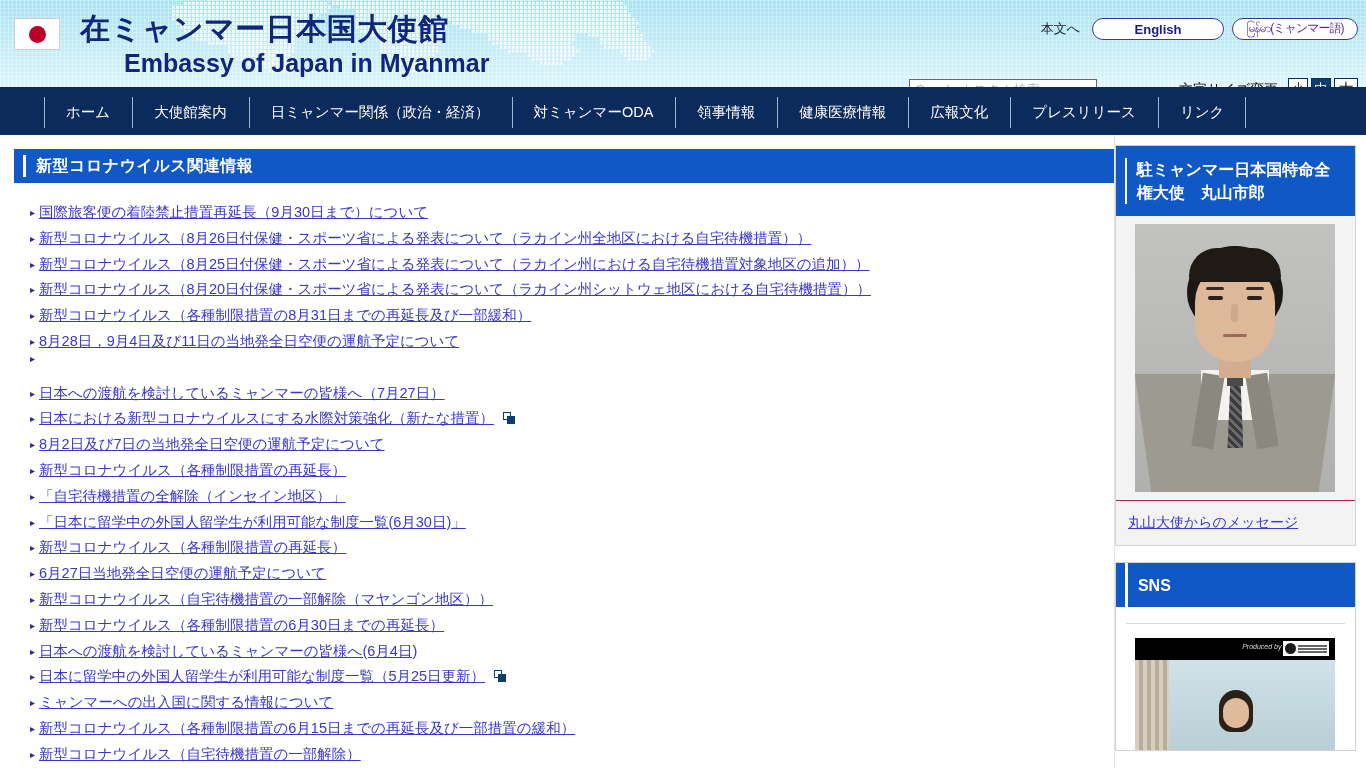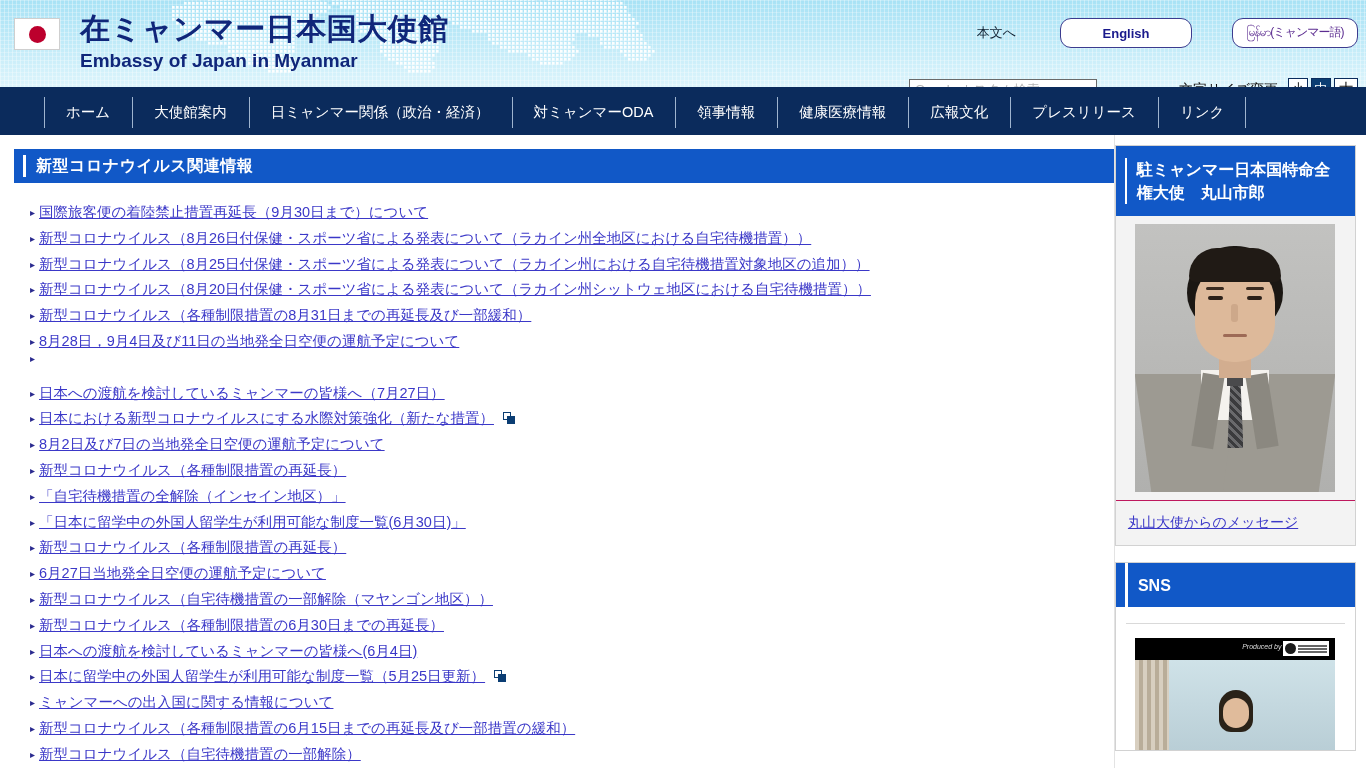--- a/index.html
+++ b/index.html
@@ -61,54 +61,54 @@
   }
   .brand-text { margin-left: 20px; line-height: 1; }
   .brand-jp {
     font-size: 30px;
     font-weight: bold;
     color: #10267a;
     letter-spacing: .5px;
     white-space: nowrap;
   }
   .brand-en {
-    font-size: 19px;
+    font-size: 25px;
     font-weight: bold;
     color: #10267a;
     margin-top: 7px;
     white-space: nowrap;
+    padding-left: 44px;
   }
 
   
   .util-row1 {
     position: absolute;
     right: 8px; top: 18px;
     display: flex; align-items: center;
     gap: 8px;
   }
   .skip-link {
     font-size: 13px;
     color: #123;
     padding: 2px 4px;
     white-space: nowrap;
   }
   .lang-btn {
     display: inline-flex;
     align-items: center; justify-content: center;
-    height: 30px;
+    height: 22px;
     min-width: 132px;
     padding: 0 12px;
     background: #ffffff;
     border: 1px solid #3b3b8f;
     border-radius: 11px;
     font-size: 13px;
     font-weight: bold;
     color: #1a1a8c;
     white-space: nowrap;
-    margin-left: 32px;
   }
   .lang-btn.mm {
     min-width: 126px;
     font-weight: normal;
     font-size: 12px;
     position: relative;
   }
   .mm-native {
     color: #5c2d91;
     letter-spacing: -1px;

